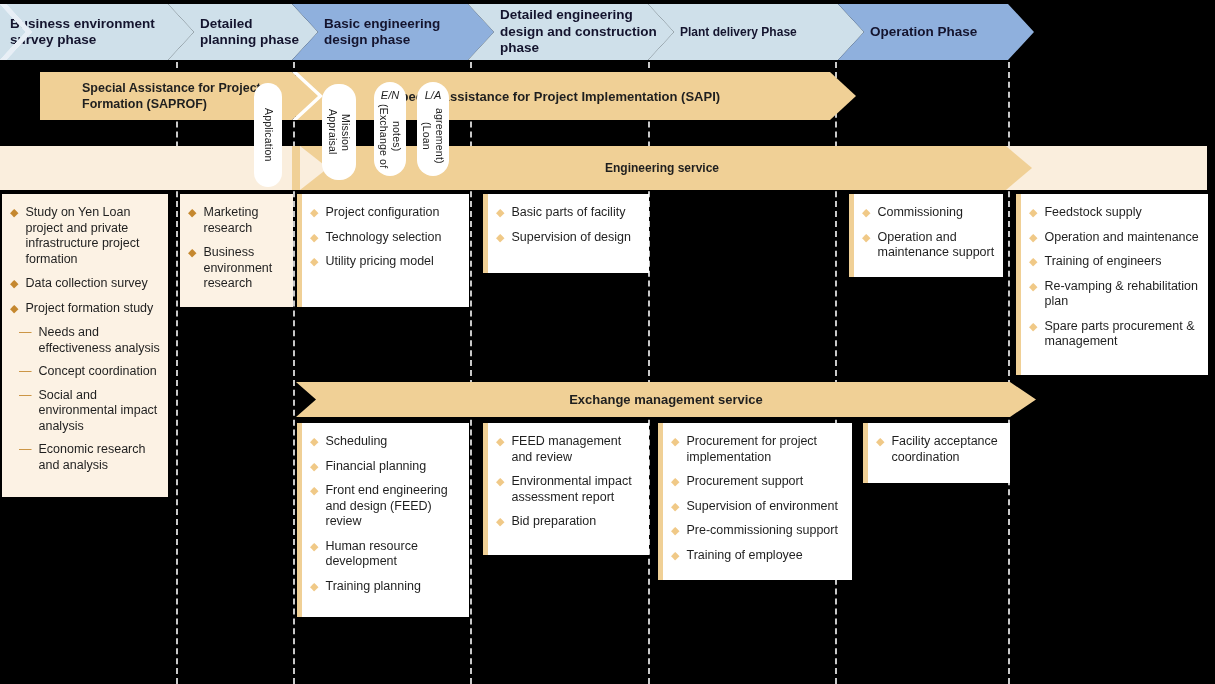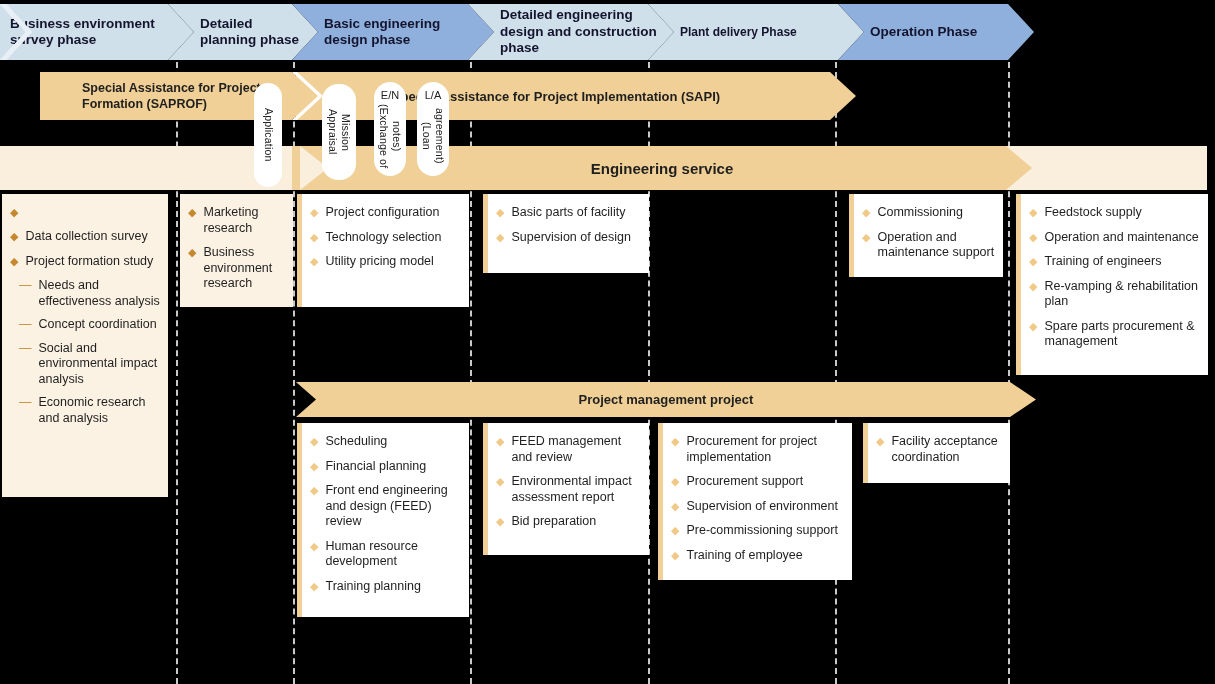--- a/index.html
+++ b/index.html
@@ -43,34 +43,34 @@
        clip-path:polygon(0 0,calc(100% - 26px) 0,100% 50%,calc(100% - 26px) 100%,0 100%);
        display:flex;align-items:center;justify-content:center;font-size:13px;padding-right:40px;}
   .sep-mid{position:absolute;left:292px;top:72px;width:31px;height:48px;background:#fff;
        clip-path:polygon(0 0,5px 0,31px 50%,5px 100%,0 100%,26px 50%);}
 
   
   .eng-base{position:absolute;left:0;top:146px;width:1207px;height:44px;background:var(--cream);}
   .eng-tan{position:absolute;left:292px;top:146px;width:740px;height:44px;background:var(--tan);
        clip-path:polygon(0 0,calc(100% - 26px) 0,100% 50%,calc(100% - 26px) 100%,0 100%);
        display:flex;align-items:center;justify-content:center;
-       font-weight:bold;font-size:15px;color:#1f1f1f;}
+       font-weight:bold;font-size:12px;color:#1f1f1f;}
   .eng-tip{position:absolute;left:300px;top:146px;width:28px;height:44px;background:var(--cream);
        clip-path:polygon(0 0,100% 50%,0 100%);}
 
   
   .pm-arrow{position:absolute;left:296px;top:382px;width:740px;height:35px;background:var(--tan);
        clip-path:polygon(0 0,calc(100% - 26px) 0,100% 50%,calc(100% - 26px) 100%,0 100%,20px 50%);
        display:flex;align-items:center;justify-content:center;
        font-weight:bold;font-size:13px;color:#1f1f1f;}
 
   
   .pill{position:absolute;background:#fff;border-radius:16px;color:#222;
         display:flex;flex-direction:column;align-items:center;justify-content:center;gap:2px;}
-  .pill-title{font-size:11px;}
+  .pill-title{font-size:11px;font-style:italic;}
   .pill-title:empty{display:none;}
   .pill-v{writing-mode:vertical-lr;font-size:10.5px;line-height:13px;letter-spacing:.2px;
           max-height:78px;text-align:center;}
   .pill:nth-of-type(1){left:254px;top:83px;width:28px;height:104px;}
   .pill:nth-of-type(2){left:322px;top:84px;width:34px;height:96px;}
   .pill:nth-of-type(3){left:374px;top:82px;width:32px;height:94px;}
   .pill:nth-of-type(4){left:417px;top:82px;width:32px;height:94px;}
   .pill:nth-of-type(3) .pill-v,.pill:nth-of-type(4) .pill-v{max-height:66px;}
 
   
@@ -171,27 +171,28 @@
       </div>
     </div>
   <div class="sep"></div>
   <div class="sep"></div>
   <div class="sep"></div>
   <div class="sep"></div>
   <div class="sep"></div>
   <div class="sep"></div>
 
   <div class="pm-arrow">
-    <span>Project management project</span>
+    <span>Exchange management service</span>
   </div>
 
   <div class="card creambg darkdiamond c1">
 
       <div class="item item-diamond">
         <span class="bullet">◆</span>
+        <span>Study on Yen Loan project and private infrastructure project formation</span>
       </div>
 
       <div class="item item-diamond">
         <span class="bullet">◆</span>
         <span>Data collection survey</span>
       </div>
 
       <div class="item item-diamond">
         <span class="bullet">◆</span>
         <span>Project formation study</span>

